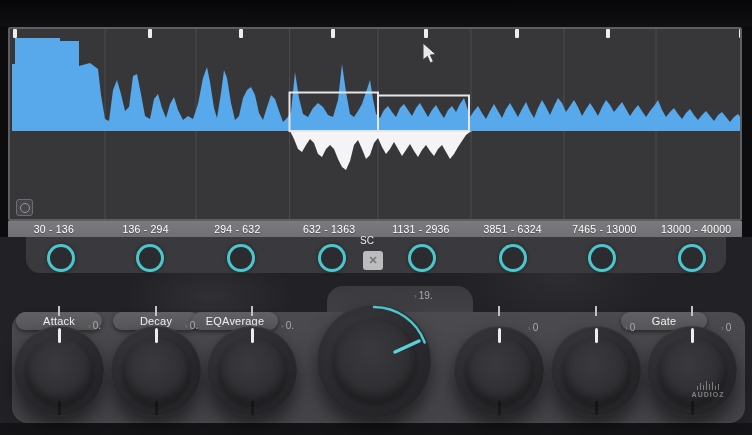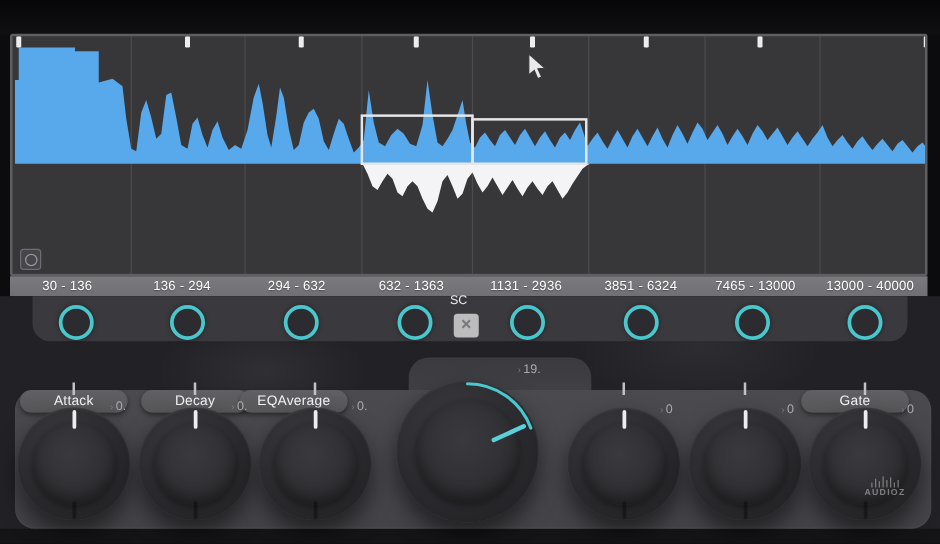--- a/index.html
+++ b/index.html
@@ -165,21 +165,21 @@
   <button class="sc-close">
     <span>✕</span>
   </button>
 
   <div class="center-tab"></div>
   <div class="knob-panel"></div>
 
   <div class="pill" style="left:16px">Attack</div>
   <div class="pill" style="left:113px">Decay</div>
   <div class="pill" style="left:192px">EQAverage</div>
-  <div class="pill" style="left:641px">Gate</div>
+  <div class="pill" style="left:621px">Gate</div>
 
   <div class="connector" style="left:58px"></div>
   <div class="connector" style="left:155px"></div>
   <div class="connector" style="left:251px"></div>
   <div class="connector" style="left:498px"></div>
   <div class="connector" style="left:595px"></div>
   <div class="connector" style="left:691px"></div>
 
   <div class="knob small" style="left:14px;top:326px">
     <div class="face"></div>

